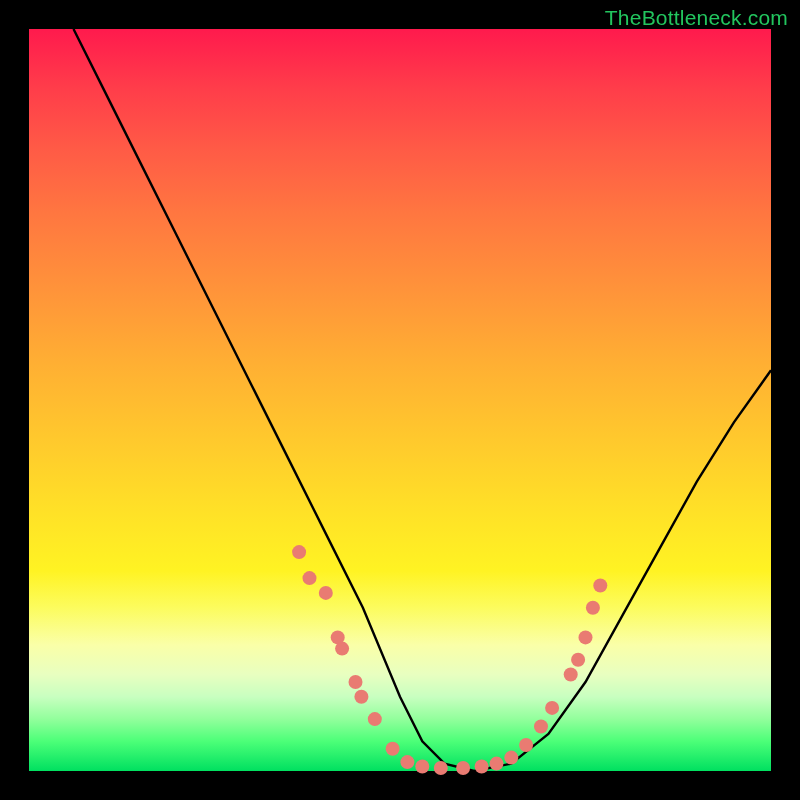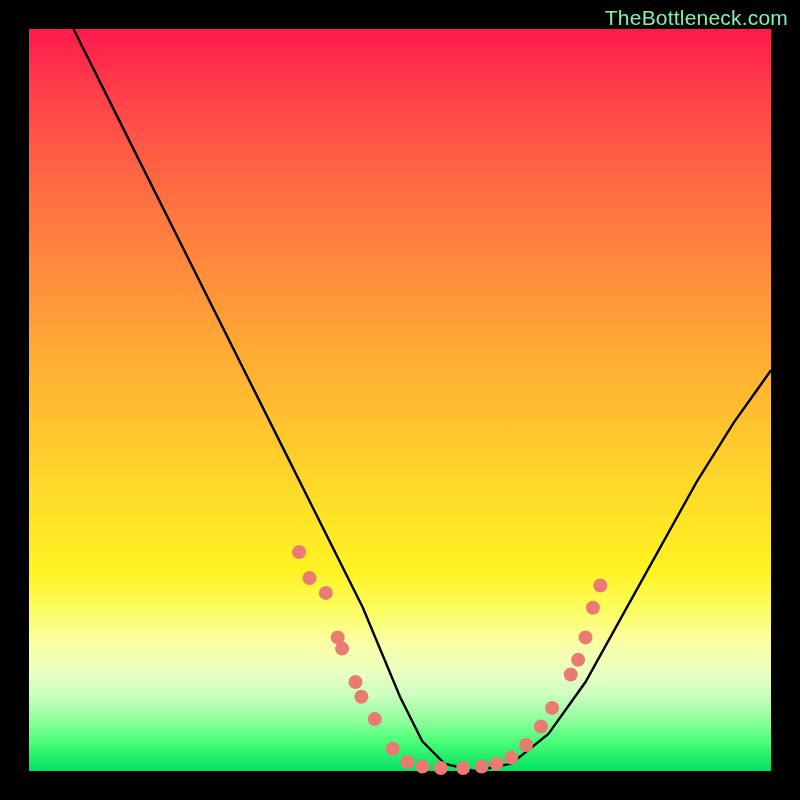--- a/index.html
+++ b/index.html
@@ -33,21 +33,21 @@
       #c8ffc0 90%,
       #92ff9c 93%,
       #4cff78 96%,
       #00e060 100%
     );
   }
   .watermark {
     position: absolute;
     top: 6px;
     right: 12px;
-    color: #86efac;
+    color: #22c55e;
     font-size: 21px;
     font-weight: 500;
     letter-spacing: 0.2px;
     user-select: none;
   }
   svg.curve {
     position: absolute;
     left: 0;
     top: 0;
     width: 742px;

